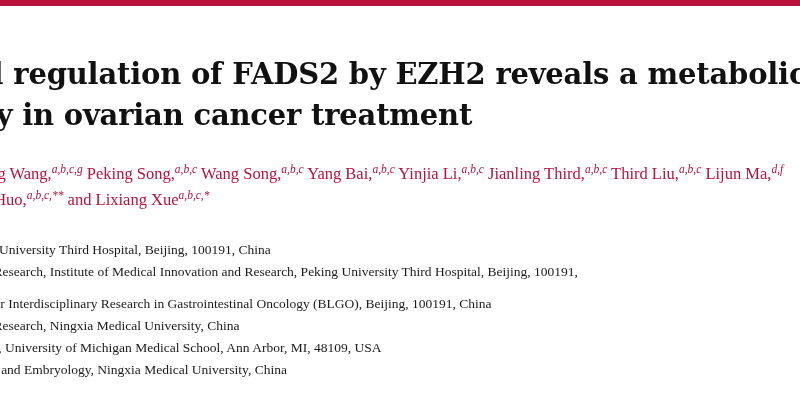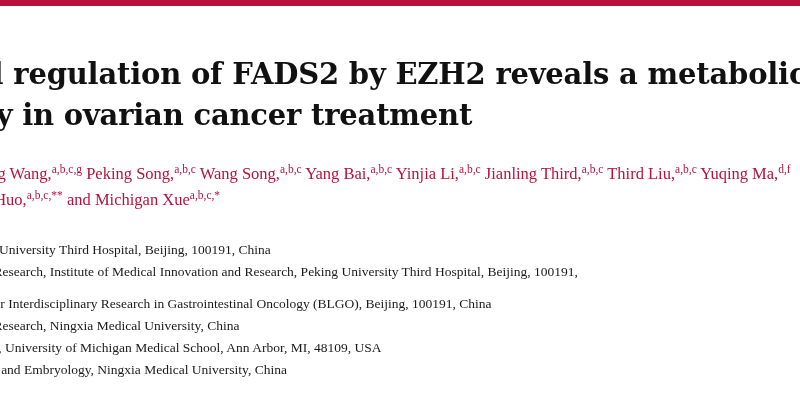--- a/index.html
+++ b/index.html
@@ -46,20 +46,21 @@
     position: absolute;
     left: -42px;
     top: 155px;
     width: 870px;
     font-family: "Liberation Serif", serif;
     font-size: 16.5px;
     line-height: 26px;
     color: #b8123c;
   }
   .authors .sup {
+    font-style: italic;
     font-size: 11.5px;
     vertical-align: super;
     line-height: 0;
   }
   .affils {
     position: absolute;
     left: -42px;
     top: 233px;
     width: 880px;
     font-family: "Liberation Serif", serif;
@@ -90,24 +91,24 @@
   </div>
 
   <div class="authors">
     <span class="author-name"><span>Yuqing Wang,</span><span class="sup">a,b,c,g</span></span>
     <span class="author-name"><span>Peking Song,</span><span class="sup">a,b,c</span></span>
     <span class="author-name"><span>Wang Song,</span><span class="sup">a,b,c</span></span>
     <span class="author-name"><span>Yang Bai,</span><span class="sup">a,b,c</span></span>
     <span class="author-name"><span>Yinjia Li,</span><span class="sup">a,b,c</span></span>
     <span class="author-name"><span>Jianling Third,</span><span class="sup">a,b,c</span></span>
     <span class="author-name"><span>Third Liu,</span><span class="sup">a,b,c</span></span>
-    <span class="author-name"><span>Yuqing Ma,</span><span class="sup">d,f</span></span>
+    <span class="author-name"><span>Lijun Ma,</span><span class="sup">d,f</span></span>
     <br>
     <span class="author-name"><span>Xiao Huo,</span><span class="sup">a,b,c,**</span></span>
-    <span class="author-name"><span>and Michigan Xue</span><span class="sup">a,b,c,*</span></span>
+    <span class="author-name"><span>and Lixiang Xue</span><span class="sup">a,b,c,*</span></span>
   </div>
 
   <div class="affils">
     <div class="affil-line">Peking University Third Hospital, Beijing, 100191, China</div>
     <div class="affil-line">edical Research, Institute of Medical Innovation and Research, Peking University Third Hospital, Beijing, 100191,</div>
     <div class="affil-gap"></div>
     <div class="affil-line">atory for Interdisciplinary Research in Gastrointestinal Oncology (BLGO), Beijing, 100191, China</div>
     <div class="affil-line">edical Research, Ningxia Medical University, China</div>
     <div class="affil-line">thology, University of Michigan Medical School, Ann Arbor, MI, 48109, USA</div>
     <div class="affil-line">stology and Embryology, Ningxia Medical University, China</div>

